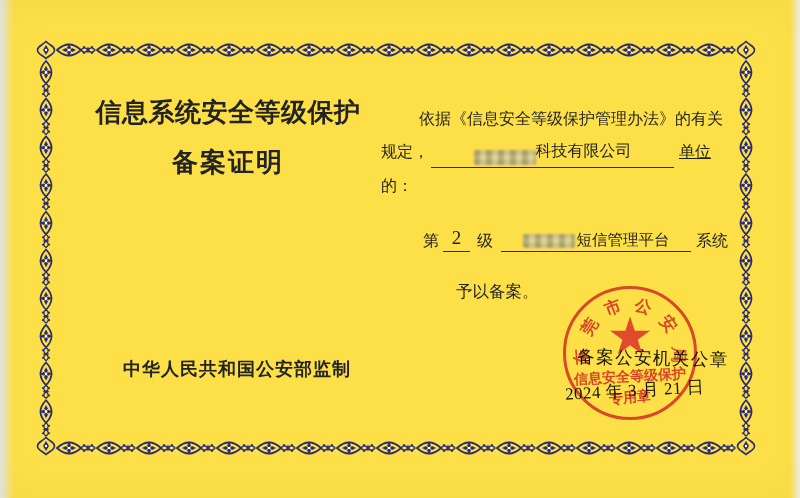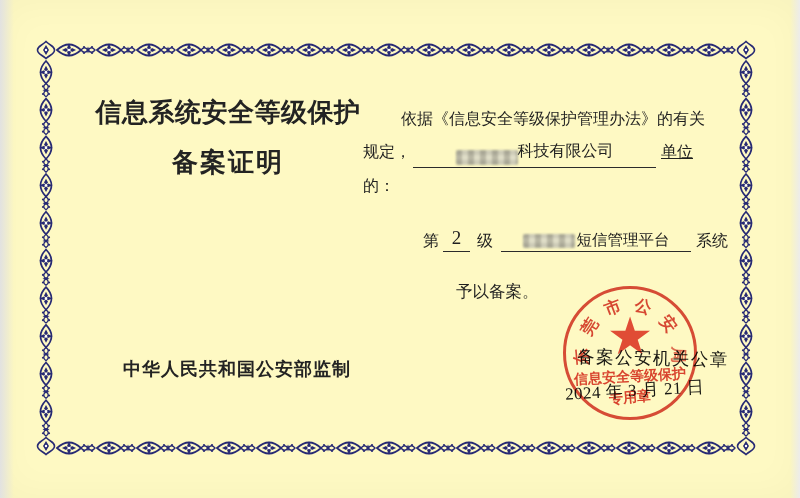--- a/index.html
+++ b/index.html
@@ -1,38 +1,38 @@
 <!DOCTYPE html>
 <html><head>
 <meta charset="utf-8">
 <style>
   html,body{margin:0;padding:0;background:#ffffff;}
   .stage{
     position:relative;width:800px;height:498px;overflow:hidden;
-    background:#fef9c3;
+    background:#fde047;
     font-family:"Liberation Serif","DejaVu Serif",serif;
     color:#1f1f1f;
     box-shadow:inset 0 0 40px rgba(0,0,0,.035);
   }
   .stage::before{content:"";position:absolute;left:0;top:0;bottom:0;width:14px;
     background:linear-gradient(90deg,#e2e2e1,rgba(255,255,255,0));z-index:5;pointer-events:none;}
   .stage::after{content:"";position:absolute;right:0;top:0;bottom:0;width:10px;
     background:linear-gradient(270deg,#ececeb,rgba(255,255,255,0));z-index:5;pointer-events:none;}
 
   .border-svg{position:absolute;left:0;top:0;z-index:1;}
 
   .abs{position:absolute;}
 
   
   .title-block{left:86px;top:95px;width:284px;text-align:center;z-index:2;}
   .title-l1{font-size:26px;font-weight:700;letter-spacing:.5px;color:#232323;}
   .title-l2{font-size:26px;font-weight:700;letter-spacing:2px;margin-top:15px;color:#232323;}
 
   
-  .intro{left:363px;top:102px;width:350px;font-size:16px;line-height:33px;z-index:2;}
+  .intro{left:381px;top:102px;width:350px;font-size:16px;line-height:33px;z-index:2;}
   .intro-l1{text-indent:38px;white-space:nowrap;}
   .intro-l2{display:flex;align-items:flex-end;height:33px;padding-bottom:1px;white-space:nowrap;}
   .company-u{display:inline-flex;width:243px;justify-content:center;align-items:flex-end;
     border-bottom:1.5px solid #2b2b2b;margin-left:2px;}
   .company-u .blur-patch{width:62px;height:15px;margin-bottom:2px;}
   .intro-l2 .suffix{margin-left:5px;text-decoration:underline;}
 
   
   .level-line{left:423px;top:221px;height:31px;display:flex;align-items:flex-end;font-size:16px;z-index:2;white-space:nowrap;}
   .num-u{display:inline-block;width:27px;text-align:center;border-bottom:1.5px solid #2b2b2b;margin-left:4px;}

